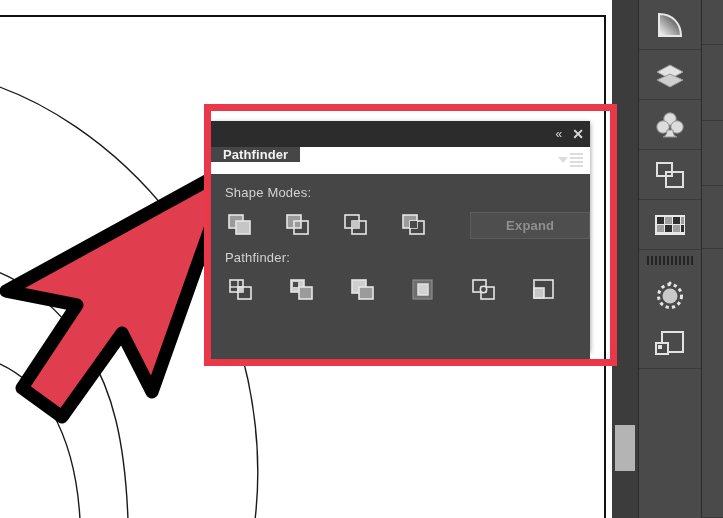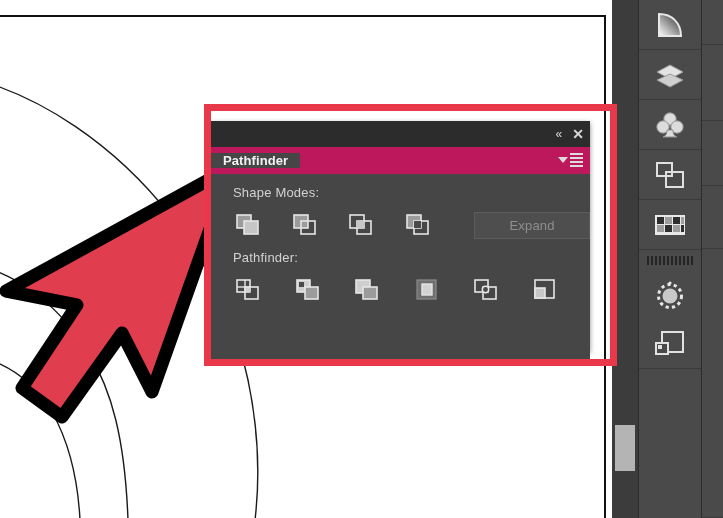--- a/index.html
+++ b/index.html
@@ -95,23 +95,23 @@
     font-size: 13px;
     line-height: 1;
     display: block;
   }
   .tb-collapse { font-size: 12px; letter-spacing: -1px; }
   .tb-close { font-size: 14px; font-weight: bold; }
 
   .panel-tabbar {
     position: relative;
     height: 27px;
-    background: #be185d;
-    display: flex;
-    align-items: center;
+    background: #ffffff;
+    display: flex;
+    align-items: flex-start;
   }
   .tab-active {
     background: #464646;
     padding: 0 12px;
     display: flex;
     align-items: center;
     color: #f2f2f2;
     font-size: 13px;
     font-weight: bold;
     letter-spacing: 0.1px;
@@ -133,21 +133,21 @@
   .menu-lines { display: flex; flex-direction: column; gap: 2px; }
   .menu-lines span {
     display: block;
     width: 13px;
     height: 2px;
     background: #dcdcdc;
   }
 
   .panel-body {
     position: relative;
-    padding: 11px 0 0 8px;
+    padding: 11px 0 0 0;
     height: 177px;
     background: #464646;
   }
   .section-label {
     color: #d2d2d2;
     font-size: 13px;
     margin: 0 0 3px 14px;
     font-weight: normal;
     letter-spacing: 0.2px;
   }
@@ -175,20 +175,21 @@
     background: #4e4e4e;
     border: 1px solid #5c5c5c;
     color: #8f8f8f;
     font-size: 13px;
     display: flex;
     align-items: center;
     justify-content: center;
     margin-left: 14px;
     font-family: "Liberation Sans", sans-serif;
     letter-spacing: 0.2px;
+    font-weight: bold;
   }
   .spacer-sep { height: 3px; }
 
   
   #right-dock {
     position: absolute;
     right: 0; top: 0;
     width: 111px;
     height: 518px;
     display: flex;

